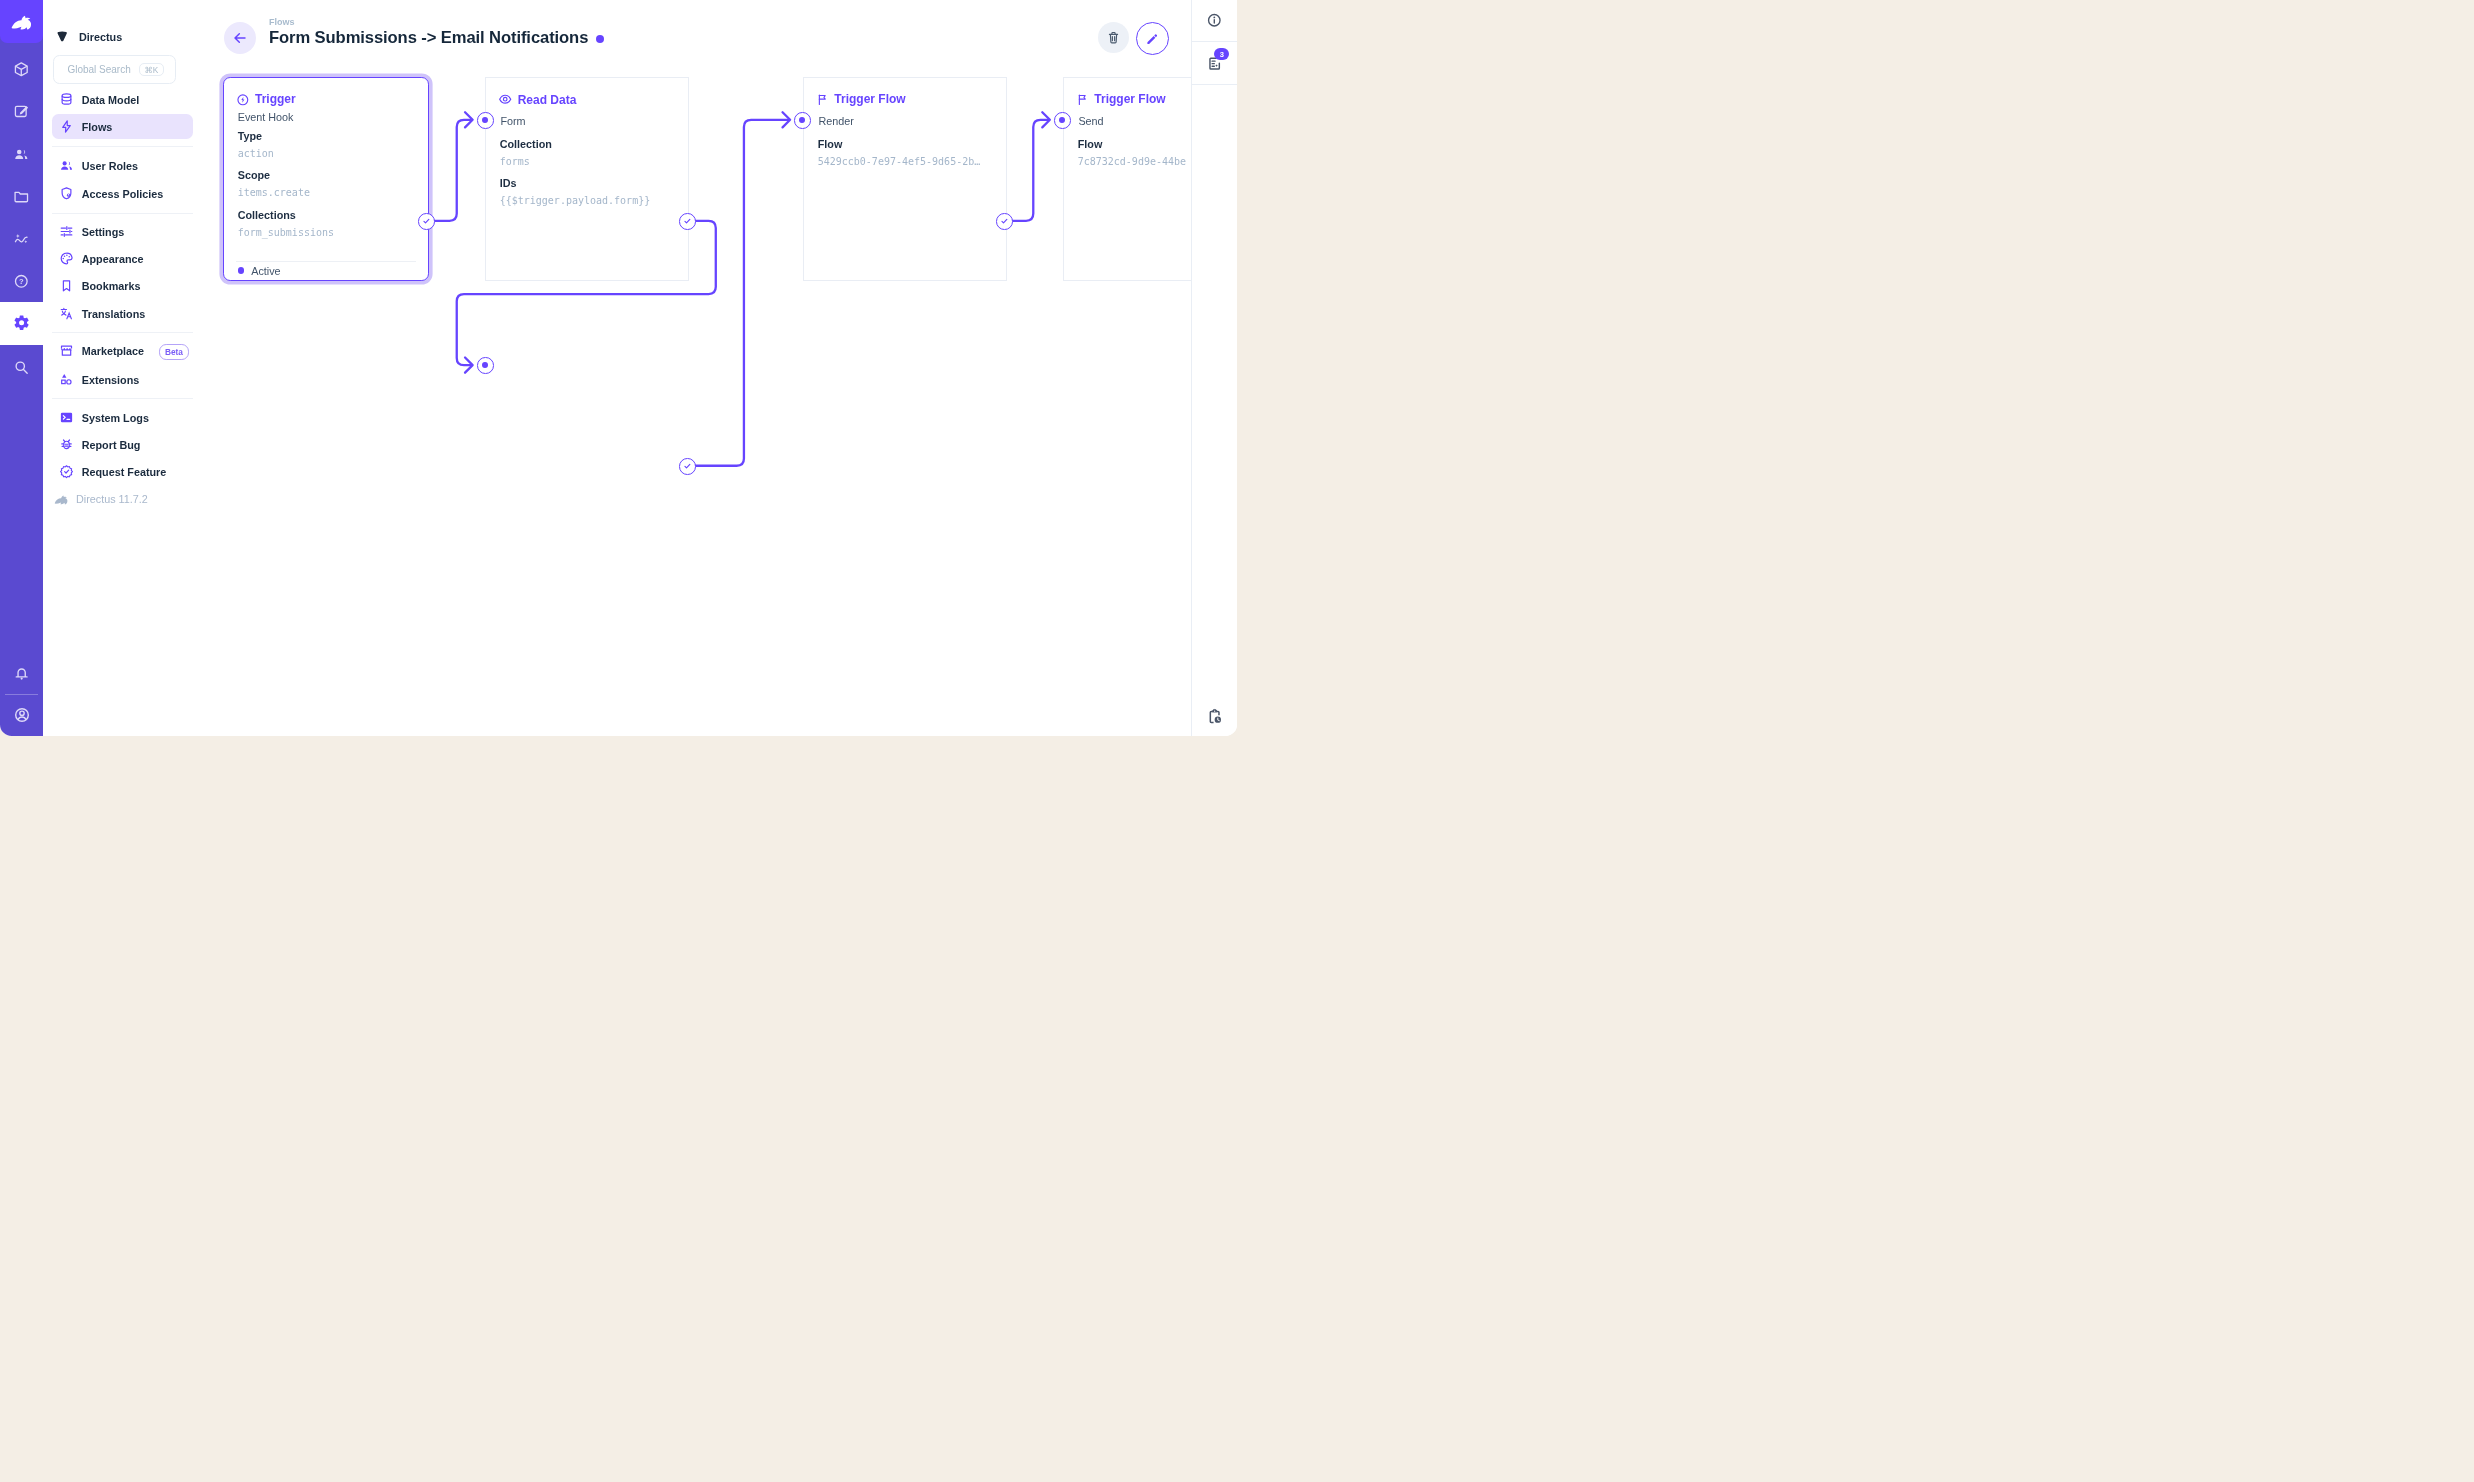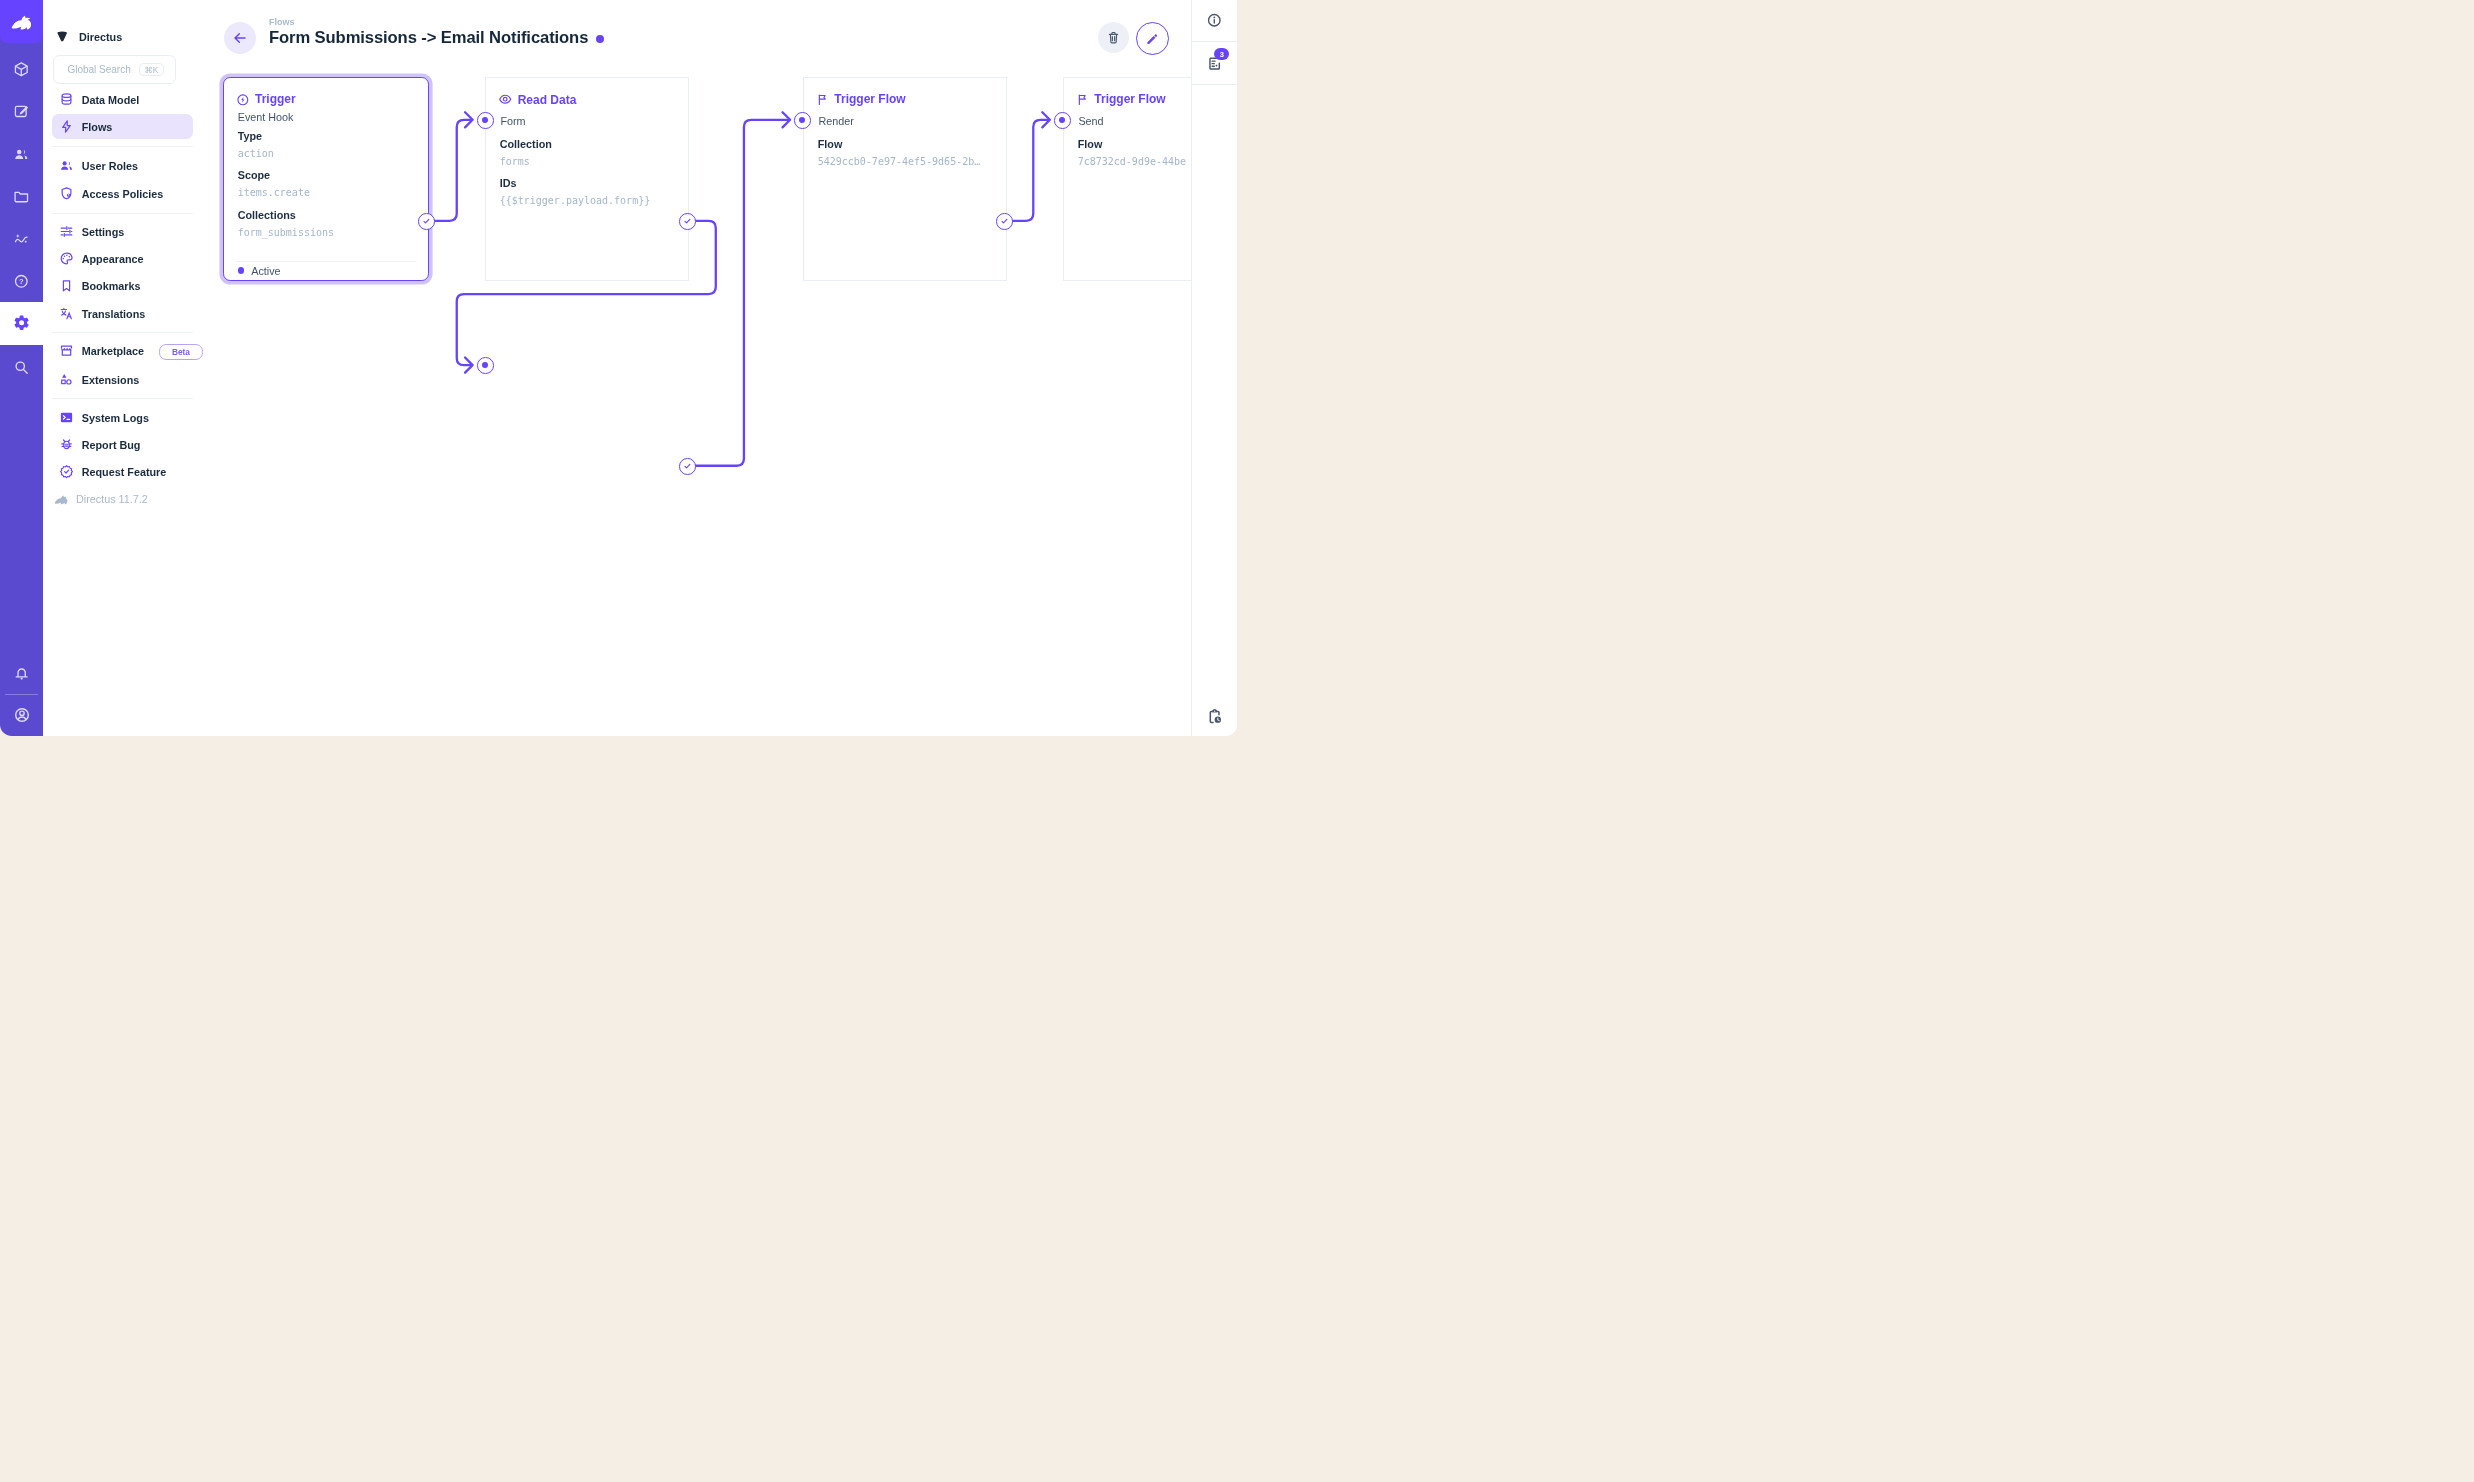--- a/index.html
+++ b/index.html
@@ -28,21 +28,21 @@
   .searchbox input{border:none;outline:none;width:64px;font-size:10px;color:#5b6b7e;background:transparent;
                    font-family:"Liberation Sans",sans-serif;}
   .searchbox input::placeholder{color:#a9bac9;}
   .kbd{border:1.1px solid #e7edf4;border-radius:5px;font-size:8.3px;color:#a9bac9;padding:1.4px 4.3px;line-height:1;}
   .nav-item{position:absolute;left:8.7px;width:141px;height:21.7px;display:flex;align-items:center;
             cursor:pointer;border-radius:6.5px;}
   .nav-item .ni{width:15px;height:15px;color:#6644ff;position:absolute;left:7.2px;}
   .nav-item .nl{position:absolute;left:30px;font-size:10.8px;font-weight:600;color:#1b2b3e;white-space:nowrap;}
   .nav-pill{position:absolute;left:8.7px;top:114px;width:141px;height:25px;background:#e9e3fd;border-radius:6.5px;}
   .nav-div{position:absolute;left:8.7px;width:141px;height:1.1px;background:#eef1f6;}
-  .beta{position:absolute;left:116px;top:344px;height:13.7px;padding:0 12px;border:1.1px solid #b4a3f8;
+  .beta{position:absolute;left:116px;top:344px;height:13.7px;padding:0 5px;border:1.1px solid #b4a3f8;
         color:#7a5cf6;font-size:8.3px;font-weight:600;border-radius:7.2px;display:flex;align-items:center;}
   .version{position:absolute;left:3px;top:488px;width:141px;height:21.7px;display:flex;align-items:center;}
   .version .ni{width:16px;height:16px;color:#a9b8cc;position:absolute;left:7.2px;}
   .version .nl{position:absolute;left:30px;font-size:10.8px;font-weight:500;color:#a9b8cc;white-space:nowrap;}
   
   .main{position:relative;flex:1 1 auto;background:#ffffff;overflow:hidden;}
   .back-btn{position:absolute;left:27.4px;top:21.7px;width:32px;height:32px;border-radius:50%;
             background:#ece9fd;color:#6644ff;display:flex;align-items:center;justify-content:center;cursor:pointer;z-index:6;}
   .crumb{position:absolute;left:72px;top:17.3px;font-size:9px;font-weight:600;color:#a9bcce;z-index:6;}
   .title-row{position:absolute;left:72px;top:28px;display:flex;align-items:center;z-index:6;}

